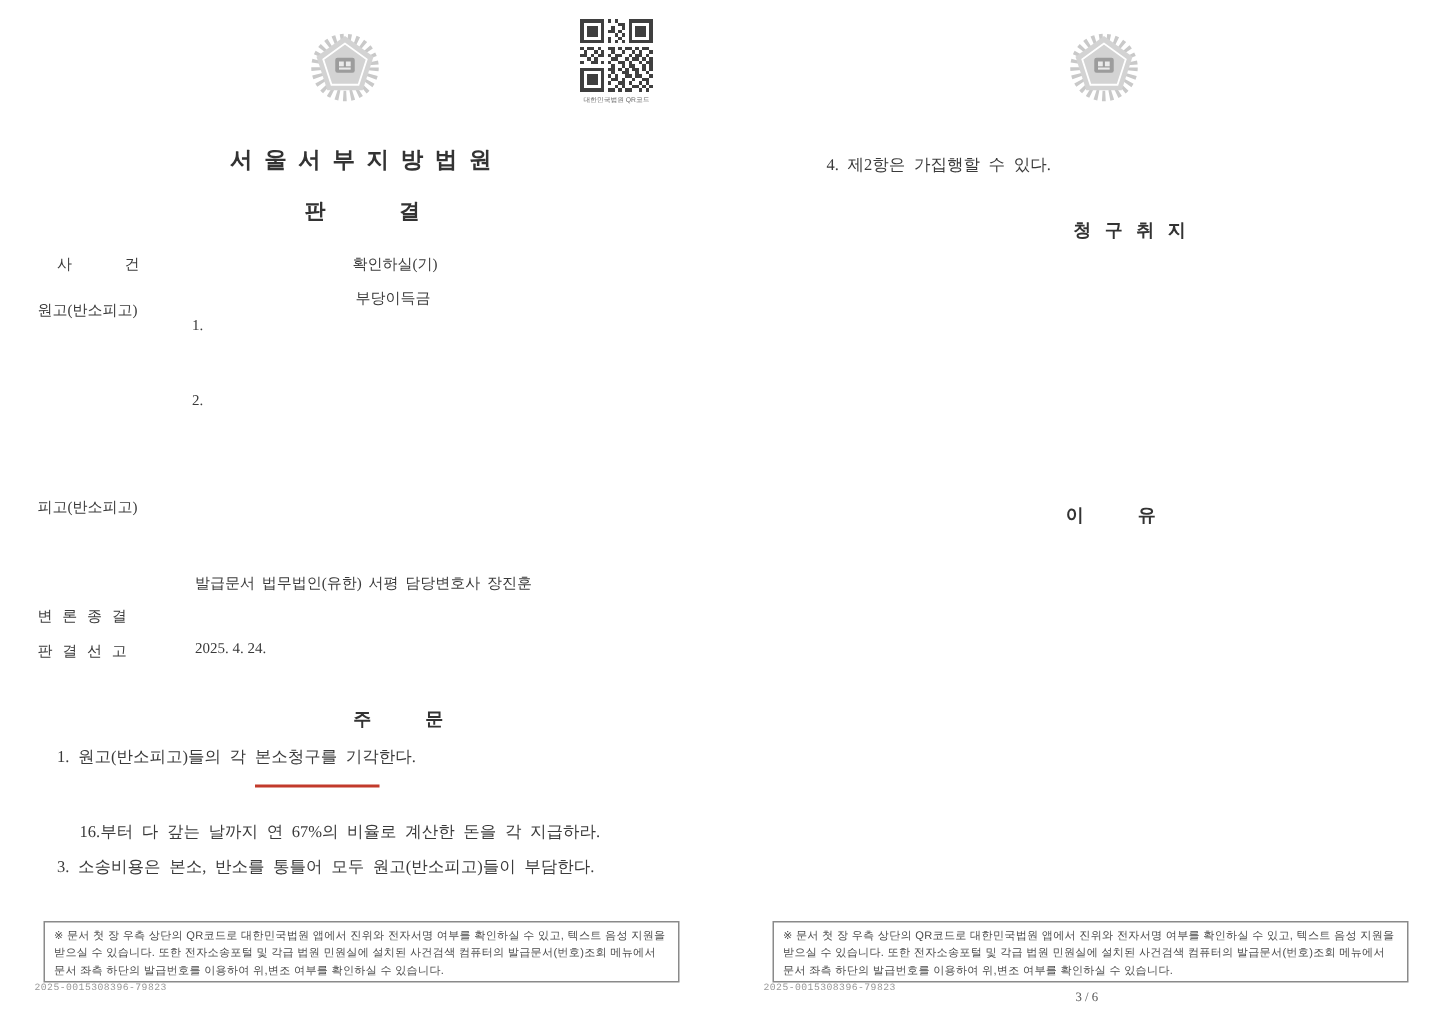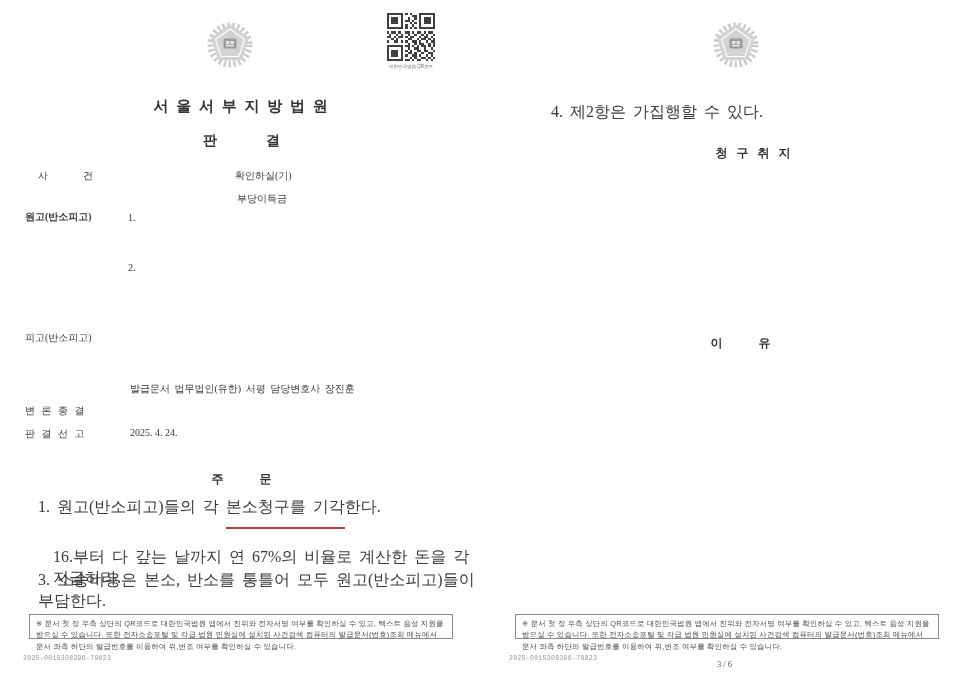--- a/index.html
+++ b/index.html
@@ -12,28 +12,28 @@
   .page{position:absolute;top:0;width:483px;height:686px;background:#fff;}
   #page1{left:0;}
   #page2{left:483px;}
   .abs{position:absolute;}
   .pre{white-space:pre;}
   .center{left:0;width:100%;text-align:center;}
   .court-title{top:97px;font-size:15px;font-weight:bold;letter-spacing:2px;color:#333;}
   .doc-type{top:132px;font-size:14px;font-weight:bold;color:#333;}
   .row-label{font-size:10px;color:#3a3a3a;}
   .row-value{font-size:10px;color:#3a3a3a;}
-  .section-heading{font-size:12px;font-weight:bold;color:#333;}
-  .order-item{font-size:16px;word-spacing:3px;color:#3a3a3a;}
+  .section-heading{font-size:12px;font-weight:bold;color:#333;padding-left:24px;}
+  .order-item{font-size:11px;word-spacing:3px;color:#3a3a3a;}
   .red-underline{
     border-bottom:2.5px solid #c23a2b;
     padding-bottom:12px;
   }
   .footer-box{
-    left:29px;top:614px;width:424px;height:25px;box-sizing:border-box;
+    left:29px;top:614px;width:424px;height:41px;box-sizing:border-box;
     border:1px solid #8a8a8a;
     padding:3px 6px 2px 6px;
     font-size:7.4px;line-height:1.55;color:#4a4a4a;
     font-family:"Liberation Sans","DejaVu Sans",sans-serif;
     letter-spacing:0.2px;
   }
   .doc-number{
     top:655px;font-size:6.5px;color:#979797;
     font-family:"Liberation Mono","DejaVu Sans Mono",monospace;letter-spacing:0.3px;
   }
@@ -79,21 +79,21 @@
   </div>
   <div class="abs qr-caption">대한민국법원 QR코드</div>
 
   <div class="abs center court-title">서 울 서 부 지 방 법 원</div>
   <div class="abs center doc-type pre">판              결</div>
 
   <div class="abs row-label pre" style="left:38px;top:169px;">사              건</div>
   <div class="abs row-value" style="left:235px;top:169px;">확인하실(기)</div>
   <div class="abs row-value" style="left:237px;top:192px;">부당이득금</div>
 
-  <div class="abs row-label" style="left:25px;top:210px;font-weight:bold;">원고(반소피고)</div>
+  <div class="abs row-label" style="left:25px;top:200px;">원고(반소피고)</div>
   <div class="abs row-value" style="left:128px;top:212px;">1.</div>
   <div class="abs row-value" style="left:128px;top:262px;">2.</div>
 
   <div class="abs row-label" style="left:25px;top:331px;">피고(반소피고)</div>
 
   <div class="abs row-value" style="left:130px;top:382px;word-spacing:2px;">발급문서 법무법인(유한) 서평 담당변호사 장진훈</div>
 
   <div class="abs row-label" style="left:25px;top:404px;letter-spacing:2px;text-align:center;">변 론 종 결</div>
   <div class="abs row-label" style="left:25px;top:427px;letter-spacing:2px;">판 결 선 고</div>
   <div class="abs row-value" style="left:130px;top:427px;">2025. 4. 24.</div>

